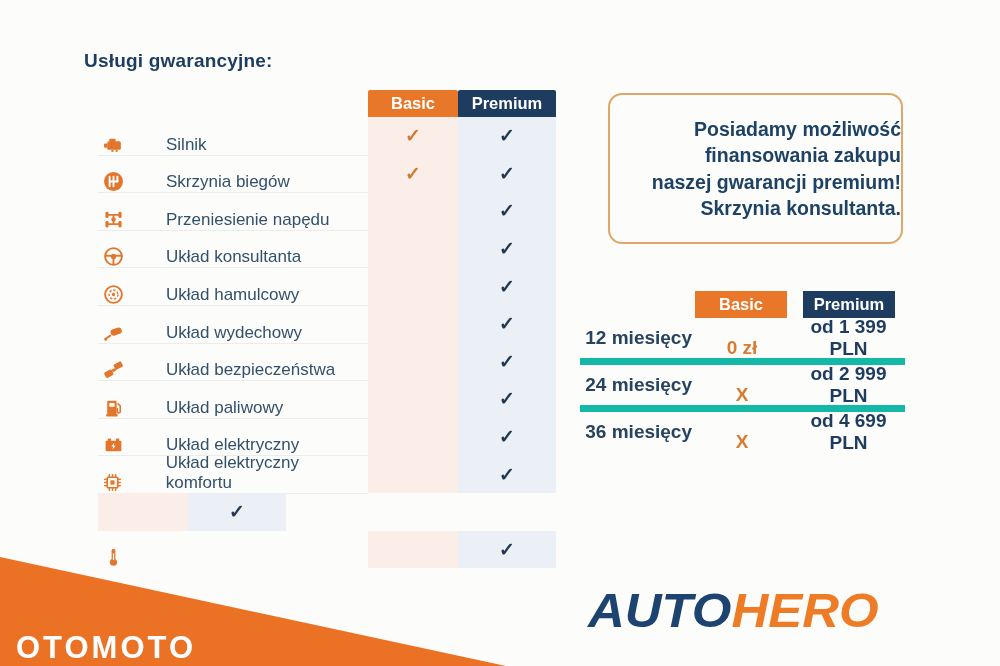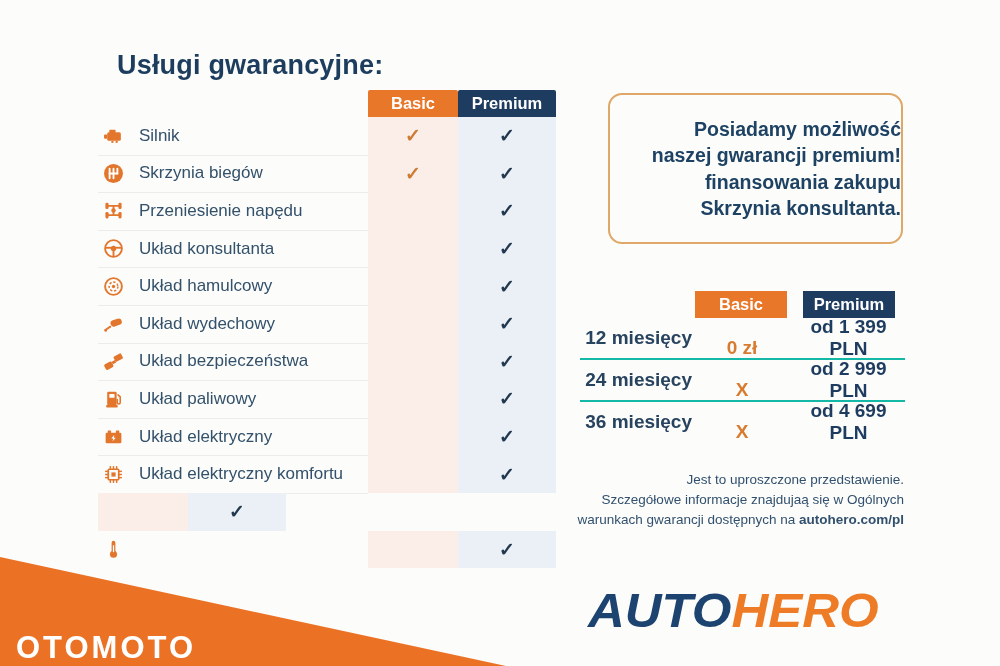--- a/index.html
+++ b/index.html
@@ -1,30 +1,30 @@
 <!DOCTYPE html>
 <html><head>
 <meta charset="utf-8">
 <style>
   html,body{margin:0;padding:0;}
   body{font-family:"Liberation Sans",sans-serif;}
   .stage{position:relative;width:1000px;height:666px;background:#FCFCFA;overflow:hidden;}
 
   
-  .page-title{position:absolute;left:117px;top:50px;font-size:27px;font-weight:700;color:#1C3D5E;letter-spacing:.2px;}
+  .page-title{position:absolute;left:84px;top:50px;font-size:19px;font-weight:700;color:#1C3D5E;letter-spacing:.2px;}
 
   
   .cmp{position:absolute;left:98px;top:90px;width:458px;}
   .cmp-head{display:flex;height:27px;}
   .cmp-head .spacer{flex:1;}
   .hdr-box{display:flex;align-items:center;justify-content:center;color:#fff;font-size:16.5px;font-weight:700;border-radius:2px 2px 0 0;}
   .hdr-basic{width:90px;background:#E8772A;}
   .hdr-premium{width:98px;background:#1E3C5F;}
   .crow{display:flex;height:37.6px;}
-  .rowmain{flex:1;display:flex;align-items:center;height:100%;}
+  .rowmain{flex:1;display:flex;align-items:flex-end;height:100%;gap:27px;}
   .crow:not(:last-child) .rowmain{border-bottom:1px solid #ECECEA;}
   .icon-cell{width:30px;display:flex;align-items:center;justify-content:center;}
   .icon-cell svg{display:block;}
   .row-label{margin-left:11px;font-size:17px;color:#33516B;}
   .basic-cell{width:90px;background:#FBEEE8;display:flex;align-items:center;justify-content:center;
               font-size:19px;font-weight:700;color:#CE7B36;}
   .premium-cell{width:98px;background:#EBF0F6;display:flex;align-items:center;justify-content:center;
               font-size:19px;font-weight:700;color:#22384F;}
 
   
@@ -34,21 +34,21 @@
   .fin-box span{display:block;font-size:19.5px;line-height:26.5px;font-weight:700;color:#1E4263;}
 
   
   .pricing{position:absolute;left:580px;top:291px;width:325px;}
   .p-head{position:relative;height:27px;}
   .p-hdr{position:absolute;top:0;height:27px;display:flex;align-items:center;justify-content:center;
          color:#fff;font-size:16.5px;font-weight:700;}
   .p-hdr-basic{left:115px;width:92px;background:#E8772A;}
   .p-hdr-premium{left:223px;width:92px;background:#1E3C5F;}
   .p-row{display:flex;align-items:center;height:40px;}
-  .p-row:not(:last-child){border-bottom:2px solid #14b8a6;}
+  .p-row:not(:last-child){border-bottom:7px solid #14b8a6;}
   .p-period{width:112px;text-align:right;font-size:19px;font-weight:700;color:#27435F;}
   .p-basic{width:100px;text-align:center;font-size:19px;font-weight:700;color:#D97B2F;margin-top:19px;}
   .p-premium{flex:1;text-align:center;font-size:19px;font-weight:700;color:#1E3C5F;}
 
   
   .disclaimer{position:absolute;right:96px;top:470px;text-align:right;font-size:13.5px;line-height:20px;color:#31506E;}
   .disclaimer .b{font-weight:700;}
 
   
   .autohero{position:absolute;left:588px;top:582px;font-size:49px;font-weight:800;font-style:italic;
@@ -280,22 +280,22 @@
             </span>
     </div>
     <div class="basic-cell"></div>
     <div class="premium-cell">✓</div>
   </div>
 </div>
   </div>
 
   <div class="fin-box">
     <span>Posiadamy możliwość</span>
+    <span>finansowania zakupu</span>
     <span>naszej gwarancji premium!</span>
-    <span>finansowania zakupu</span>
     <span>Skrzynia konsultanta.</span>
   </div>
 
   <div class="pricing">
     <div class="p-head">
       <div class="p-hdr p-hdr-basic">Basic</div>
       <div class="p-hdr p-hdr-premium">Premium</div>
     </div>
     <div>
   <div class="p-row">
@@ -311,25 +311,20 @@
   </div>
 
   <div class="p-row">
     <div class="p-period">36 miesięcy</div>
     <div class="p-basic">X</div>
     <div class="p-premium">od 4 699 PLN</div>
   </div>
 </div>
   </div>
 
-  <div class="disclaimer">
-    <div>Jest to uproszczone przedstawienie.</div>
-    <div>Szczegółowe informacje znajdujaą się w Ogólnych</div>
-    <div><span>warunkach gwarancji dostępnych na</span> <span class="b">autohero.com/pl</span></div>
-  </div>
 
   <div class="autohero"><span class="auto">AUTO</span><span class="hero">HERO</span></div>
 
   <svg class="wedge-svg" width="520" height="114">
     <polygon points="0,5 506,114 0,114" fill="#EB7124"></polygon>
   </svg>
   <div class="otomoto">OTOMOTO</div>
 
 </div>
 

